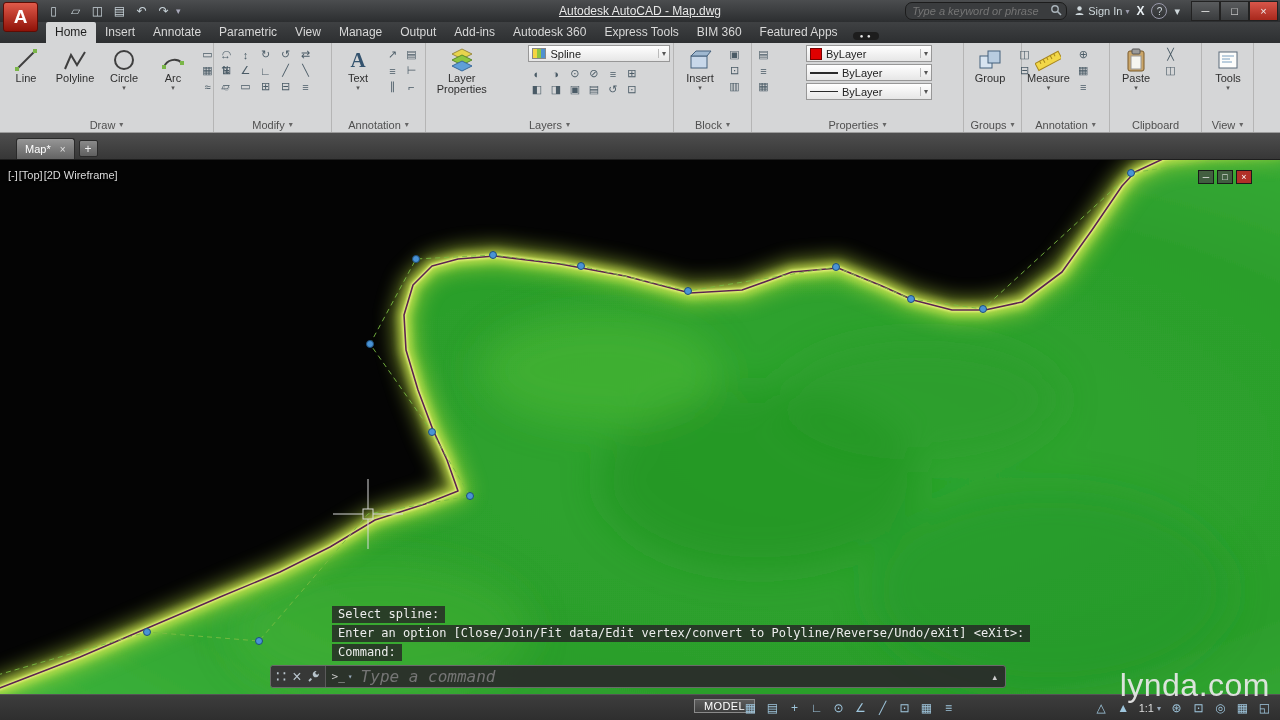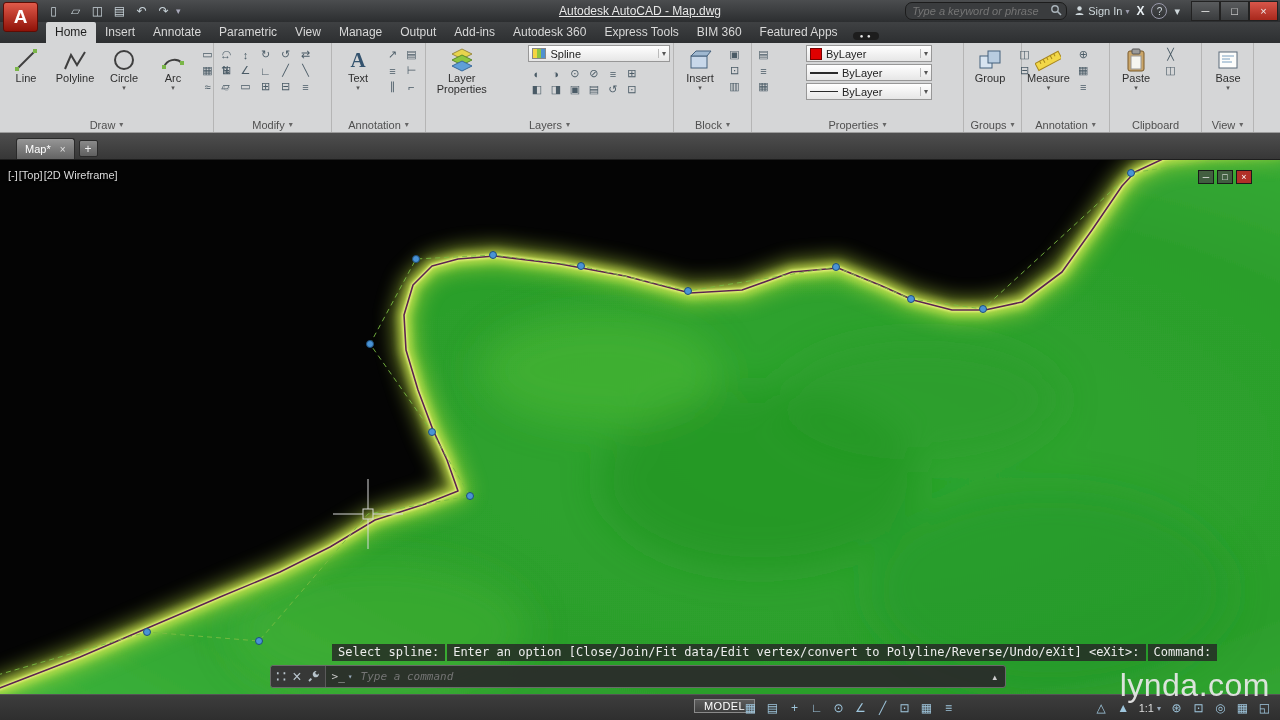--- a/index.html
+++ b/index.html
@@ -76,33 +76,33 @@
     justify-content:center;font-size:12px;border:1px solid #2a2a2a;}
   
   .viewport{position:relative;height:534px;background:#030303;overflow:hidden;}
   .viewport svg.map{position:absolute;left:0;top:0;}
   .vp-label{position:absolute;left:8px;top:9px;color:#dcdcdc;font-size:11px;display:flex;gap:1px;
     text-shadow:0 1px 2px #000;}
   .vp-winctl{position:absolute;right:28px;top:10px;display:flex;gap:3px;}
   .vpbtn{width:14px;height:12px;display:flex;align-items:center;justify-content:center;
     font-size:9px;color:#fff;background:rgba(70,70,70,.75);border:1px solid #1a1a1a;}
   .vpbtn.close{background:#b03028;}
-  .cmd-history{position:absolute;left:332px;bottom:33px;display:flex;flex-direction:row;
+  .cmd-history{position:absolute;left:332px;bottom:33px;display:flex;flex-direction:column;
     gap:2px;font-family:"DejaVu Sans Mono",monospace;font-size:12px;color:#ededed;align-items:flex-start;}
   .cmd-line{background:rgba(38,38,38,.82);padding:1px 6px 2px;white-space:pre;}
   .cmd-bar{position:absolute;left:270px;bottom:6px;width:736px;height:23px;
     background:rgba(42,42,42,.93);border:1px solid #6a6a6a;border-radius:3px;display:flex;
     align-items:center;box-sizing:border-box;}
   .cmd-tools{display:flex;align-items:center;height:100%;background:rgba(58,58,58,.9);
     border-right:1px solid #5a5a5a;padding:0 5px;gap:6px;border-radius:3px 0 0 3px;color:#b8c4cc;}
   .cmd-prompt{display:flex;align-items:center;gap:3px;padding:0 6px;color:#c8c8c8;
     font-family:"DejaVu Sans Mono",monospace;font-size:11px;}
   .cmd-prompt .c{font-size:8px;color:#9ab;}
   .cmd-bar input{flex:1;background:transparent;border:none;outline:none;color:#bbb;
-    font-style:italic;font-size:11px;font-family:"DejaVu Sans Mono",monospace;}
+    font-style:italic;font-size:16px;font-family:"DejaVu Sans Mono",monospace;}
   .cmd-up{padding:0 8px;color:#ccc;font-size:9px;}
   
   .statusbar{height:28px;background:linear-gradient(#3d3d3d,#2d2d2d);position:relative;
     border-top:1px solid #555;box-sizing:border-box;}
   .sb-model{position:absolute;left:694px;top:4px;height:14px;padding:0 9px;
     background:linear-gradient(#5c5c5c,#3e3e3e);border:1px solid #8a8a8a;color:#fff;
     font-size:11px;display:flex;align-items:center;letter-spacing:.4px;box-sizing:border-box;}
   .sb-left{position:absolute;left:740px;top:4px;display:flex;gap:1px;}
   .sb-right{position:absolute;right:5px;top:4px;display:flex;gap:1px;align-items:center;}
   .sb-left .mini,.sb-right .mini{width:21px;height:18px;color:#9fc6dd;font-size:12px;}
@@ -433,21 +433,21 @@
 
   <div class="panel" style="width:52px">
     <div class="panel-body">
       <div class="big dd">
         <div class="bicon">
           <svg width="26" height="26" viewBox="0 0 26 26">
               <rect x="4" y="5" width="18" height="16" fill="#fdfdfb" stroke="#5a6a7a"></rect>
               <path d="M7 9 h12 M7 12 h8 M7 15 h10" stroke="#7aa0c0" fill="none"></path>
             </svg>
         </div>
-        <div class="blabel">Base</div>
+        <div class="blabel">Tools</div>
       </div>
     </div>
     <div class="panel-label">
         <span>View</span>
       </div>
   </div>
 
   <div style="flex:1"></div>
 </div>
 

